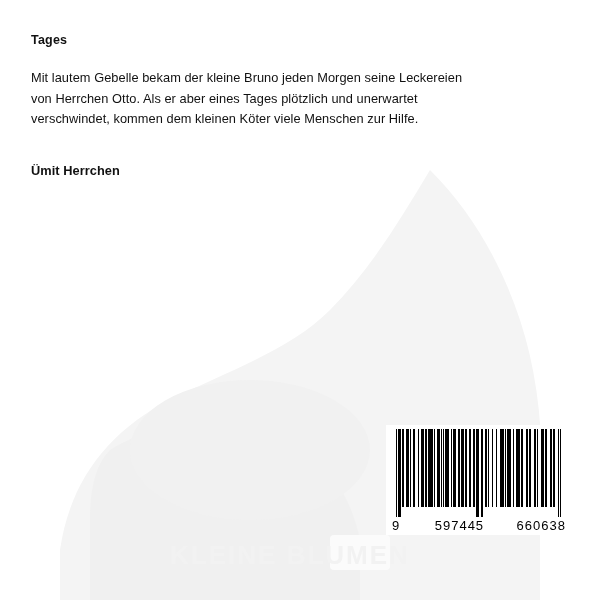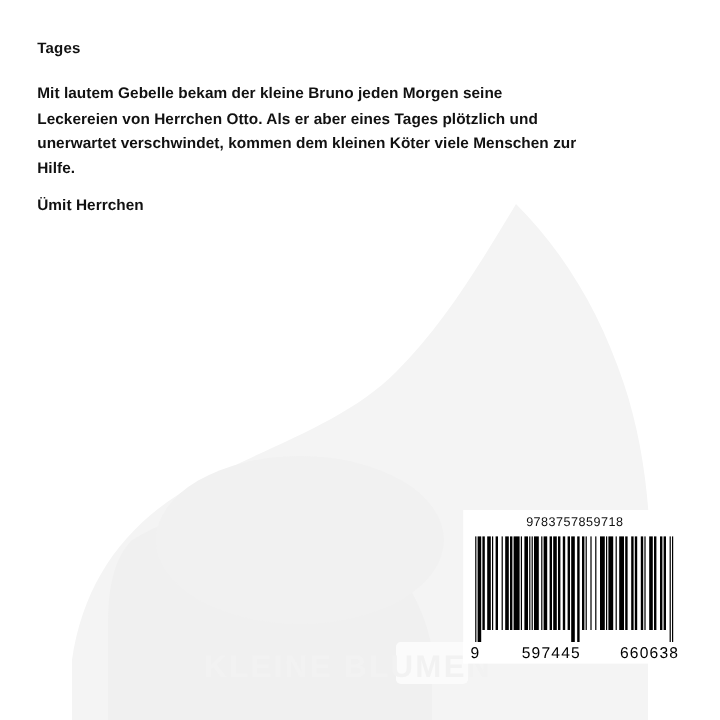--- a/index.html
+++ b/index.html
@@ -59,21 +59,21 @@
     line-height: 1.2;
     letter-spacing: 0.2px;
   }
   .blurb {
     position: absolute;
     left: 31px;
     top: 68px;
     width: 452px;
     font-size: 12.8px;
     line-height: 1.62;
-    font-weight: bold;
+    font-weight: normal;
     letter-spacing: 0.05px;
   }
   .author {
     position: absolute;
     left: 31px;
     top: 163px;
     font-size: 12.8px;
     font-weight: bold;
     letter-spacing: 0.05px;
   }
@@ -139,21 +139,20 @@
       </g>
     </svg>
   </div>
   <div class="ghost-title">KLEINE BLUMEN</div>
 
   <div class="title">Tages</div>
   <div class="blurb">Mit lautem Gebelle bekam der kleine Bruno jeden Morgen seine Leckereien von Herrchen Otto. Als er aber eines Tages plötzlich und unerwartet verschwindet, kommen dem kleinen Köter viele Menschen zur Hilfe.</div>
   <div class="author">Ümit Herrchen</div>
 
   <div class="barcode-block">
-    <div class="isbn-top">9783757859718</div>
     <div class="bars" id="bars">
         <div class="bar" style="width: 1.15278px; height: 88px; background: rgb(0, 0, 0);"></div>
         <div class="bar" style="width: 1.15278px; height: 88px; background: transparent;"></div>
         <div class="bar" style="width: 2.30556px; height: 88px; background: rgb(0, 0, 0);"></div>
         <div class="bar" style="width: 1.15278px; height: 78px; background: transparent;"></div>
         <div class="bar" style="width: 2.30556px; height: 78px; background: rgb(0, 0, 0);"></div>
         <div class="bar" style="width: 2.30556px; height: 78px; background: transparent;"></div>
         <div class="bar" style="width: 2.30556px; height: 78px; background: rgb(0, 0, 0);"></div>
         <div class="bar" style="width: 1.15278px; height: 78px; background: transparent;"></div>
         <div class="bar" style="width: 1.15278px; height: 78px; background: rgb(0, 0, 0);"></div>

